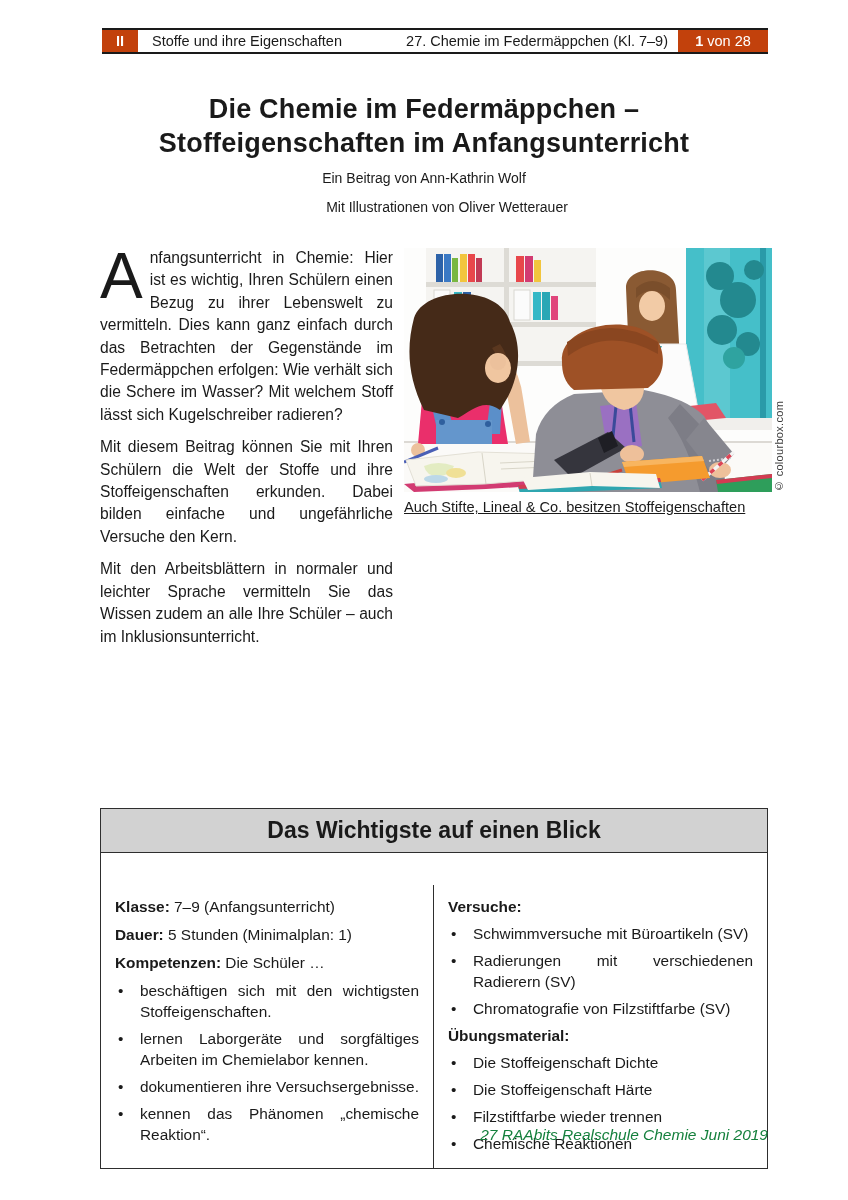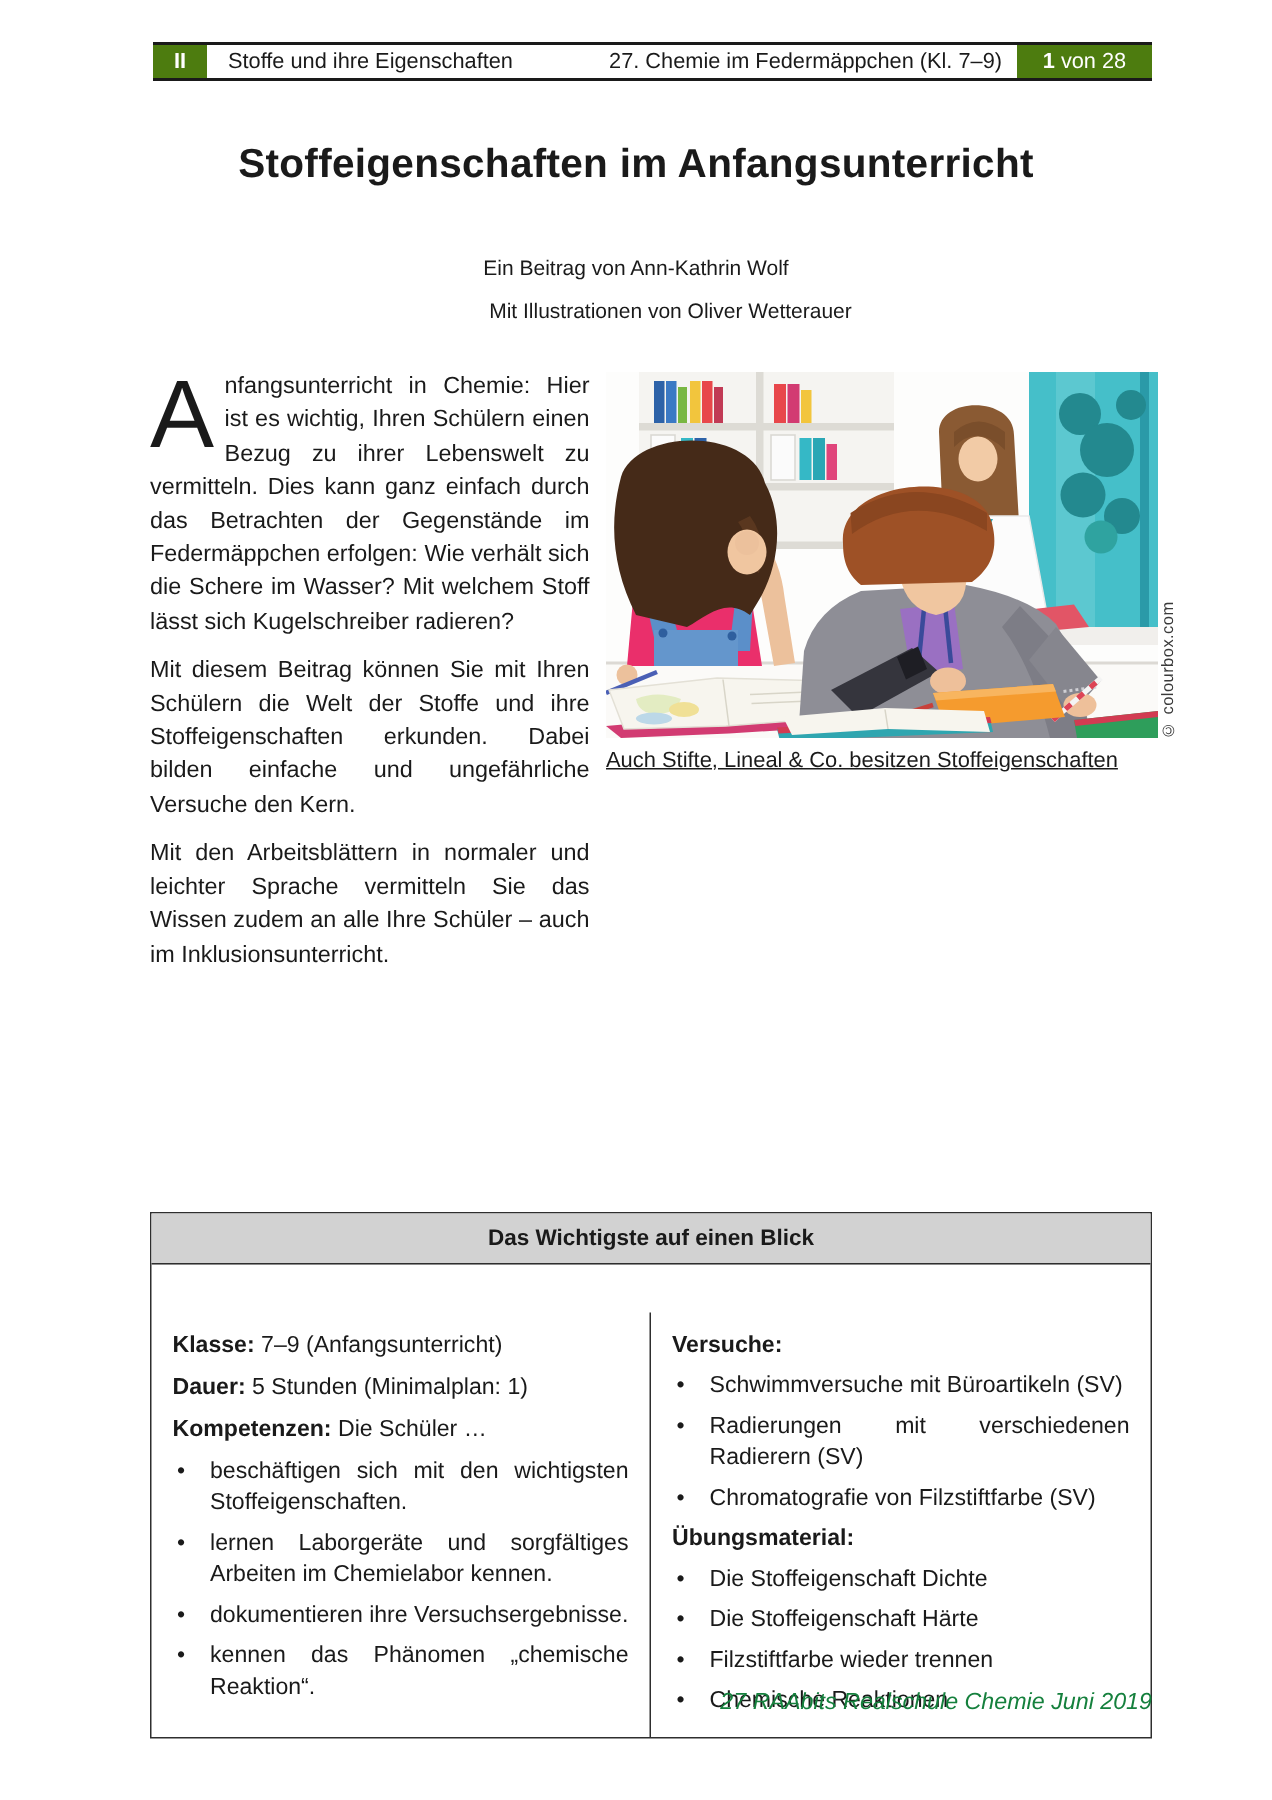--- a/index.html
+++ b/index.html
@@ -10,21 +10,21 @@
     color:#1a1a1a; hyphens:auto;
   }
 
   
   .kopf {
     position:absolute; left:102px; top:28px; width:666px; height:26px;
     border-top:2px solid #1a1a1a; border-bottom:2px solid #1a1a1a;
     display:flex; align-items:stretch; font-size:14.5px;
   }
   .graybox {
-    background:#4d7c0f; color:#ffffff; display:flex;
+    background:#c2410c; color:#ffffff; display:flex;
     align-items:center; justify-content:center;
   }
   .kopf .marker { width:36px; font-weight:bold; }
   .kopf .sect { margin-left:14px; align-self:center;text-align:right; }
   .kopf .unit { margin-left:auto; margin-right:10px; align-self:center; }
   .kopf .pages { width:90px; gap:4px; }
   .kopf .pages b { font-weight:bold; }
 
   
   .titel {
@@ -57,21 +57,21 @@
   }
   .caption { position:absolute; left:404px; top:499px; font-size:14.6px;text-decoration:underline; }
 
   
   .box {
     position:absolute; left:100px; top:808px; width:668px;
     border:1.6px solid #2e2e2e;
   }
   .box-header {
     background:#d2d2d2; border-bottom:1.6px solid #2e2e2e;
-    text-align:center; font-weight:bold; font-size:15px; padding:8px 0;
+    text-align:center; font-weight:bold; font-size:23px; padding:8px 0;
   }
   .box-body { display:flex; align-items:stretch; }
   .col { padding:11px 14px 8px 14px; font-size:15.4px; line-height:21px;margin-top:32px; }
   .col-left  { width:333px; border-right:1.6px solid #2e2e2e; }
   .col-right { flex:1; }
   .kv { margin-bottom:7px; }
   .kv b { font-weight:bold; }
   .blk-label { font-weight:bold; margin-bottom:6px; }
   ul.bul { list-style:none; }
   ul.bul li {
@@ -92,20 +92,21 @@
   <div class="graybox marker">II</div>
   <div class="sect">Stoffe und ihre Eigenschaften</div>
   <div class="unit">27. Chemie im Federmäppchen (Kl. 7–9)</div>
   <div class="graybox pages">
     <b>1</b>
     <span>von 28</span>
   </div>
 </div>
 
 <div class="titel">
+  <div>Die Chemie im Federmäppchen –</div>
   <div>Stoffeigenschaften im Anfangsunterricht</div>
 </div>
 <div class="byline b1">Ein Beitrag von Ann-Kathrin Wolf</div>
 <div class="byline b2">Mit Illustrationen von Oliver Wetterauer</div>
 
 <div class="intro">
   <p><span class="dropcap">A</span><span>nfangsunterricht in Chemie: Hier ist es wichtig, Ihren Schülern einen Bezug zu ihrer Lebenswelt zu vermitteln. Dies kann ganz einfach durch das Betrachten der Gegenstände im Federmäppchen erfolgen: Wie verhält sich die Schere im Wasser? Mit welchem Stoff lässt sich Kugelschreiber radieren?</span></p>
   <p>Mit diesem Beitrag können Sie mit Ihren Schülern die Welt der Stoffe und ihre Stoffeigenschaften erkunden. Dabei bilden einfache und ungefährliche Versuche den Kern.</p>
   <p>Mit den Arbeitsblättern in normaler und leichter Sprache vermitteln Sie das Wissen zudem an alle Ihre Schüler – auch im Inklusionsunterricht.</p>
 </div>

